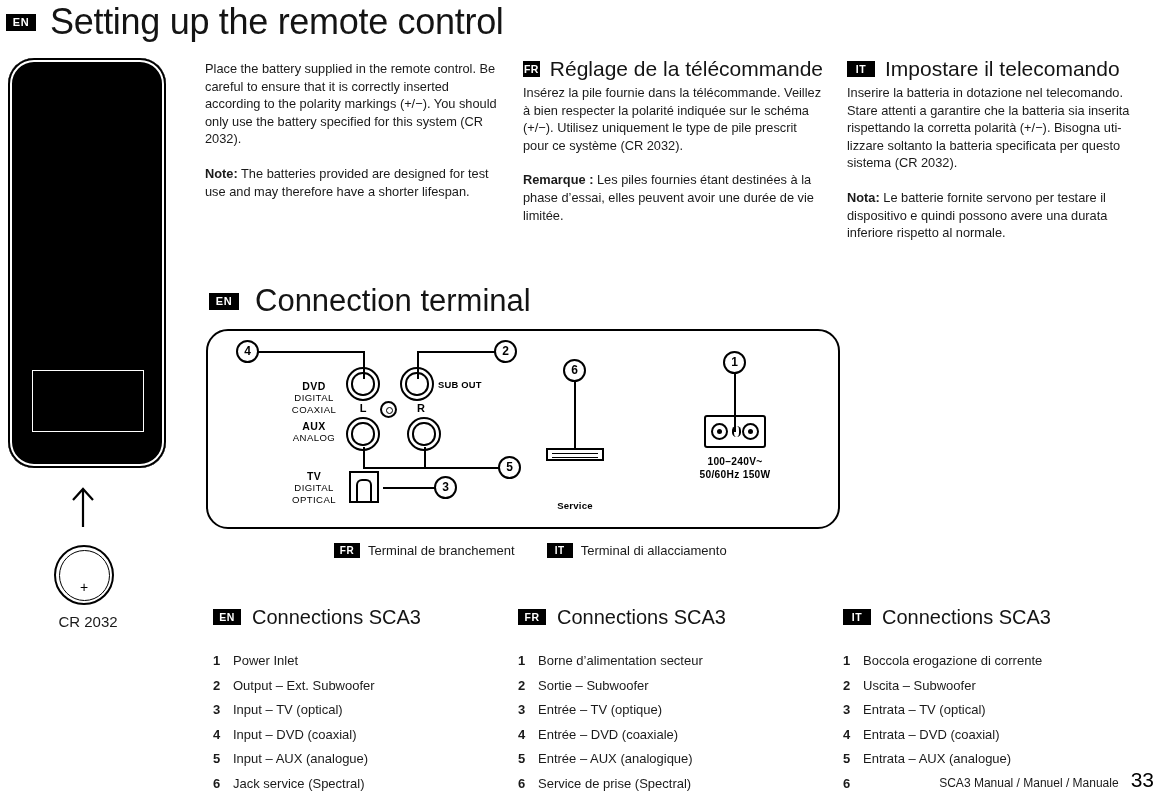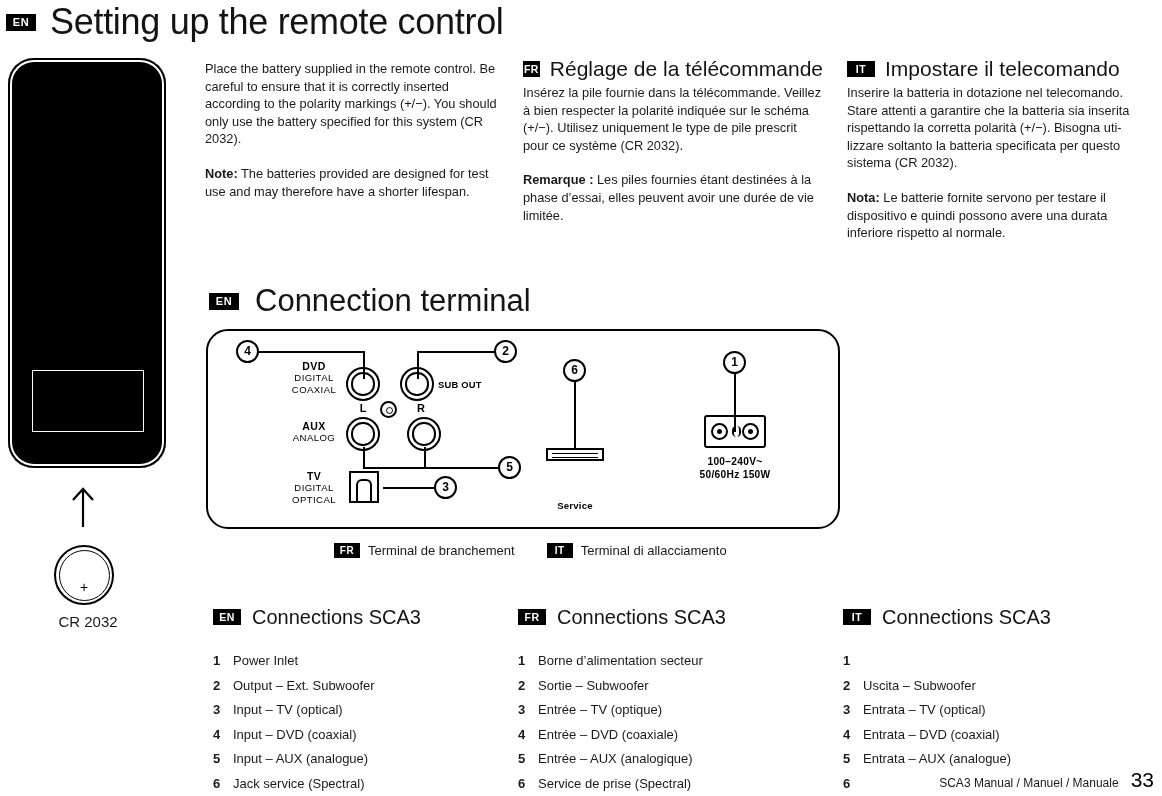--- a/index.html
+++ b/index.html
@@ -301,21 +301,21 @@
   <div class="lead lead-v" style="left:157px; top:118px; height:22px;"></div>
   <div class="lead lead-v" style="left:218px; top:118px; height:22px;"></div>
   <div class="lead lead-h" style="left:157px; top:138px; width:144px;"></div>
 
   <div class="lead lead-h" style="left:177px; top:158px; width:58px;"></div>
 
   <div class="lead lead-v" style="left:368px; top:52px; height:67px;"></div>
 
   <div class="lead lead-v" style="left:528px; top:44px; height:59px;"></div>
 
-  <div class="lbl" style="left:60px; top:32px; width:96px;">
+  <div class="lbl" style="left:60px; top:52px; width:96px;">
     <div class="lbl-b1">DVD</div>
     <div class="lbl-thin">DIGITAL</div>
     <div class="lbl-thin">COAXIAL</div>
   </div>
   <div class="jack" style="left:140px; top:38px;"></div>
 
   <div class="jack" style="left:194px; top:38px;"></div>
   <div class="lbl lbl-subout" style="left:232px; top:50px; width:60px; text-align:left;font-weight:bold;">SUB OUT</div>
 
   <div class="tiny-jack" style="left:174px; top:72px;"></div>
@@ -428,20 +428,21 @@
     </div>
 </div>
 
 <div class="list-col lc3">
   <div class="list-head-row">
     <span class="lang-badge badge-md">IT</span>
     <span class="list-head">Connections SCA3</span>
   </div>
   <div class="list-item">
       <span class="li-num">1</span>
+      <span class="li-txt">Boccola erogazione di corrente</span>
     </div>
   <div class="list-item">
       <span class="li-num">2</span>
       <span class="li-txt">Uscita – Subwoofer</span>
     </div>
   <div class="list-item">
       <span class="li-num">3</span>
       <span class="li-txt">Entrata – TV (optical)</span>
     </div>
   <div class="list-item">

